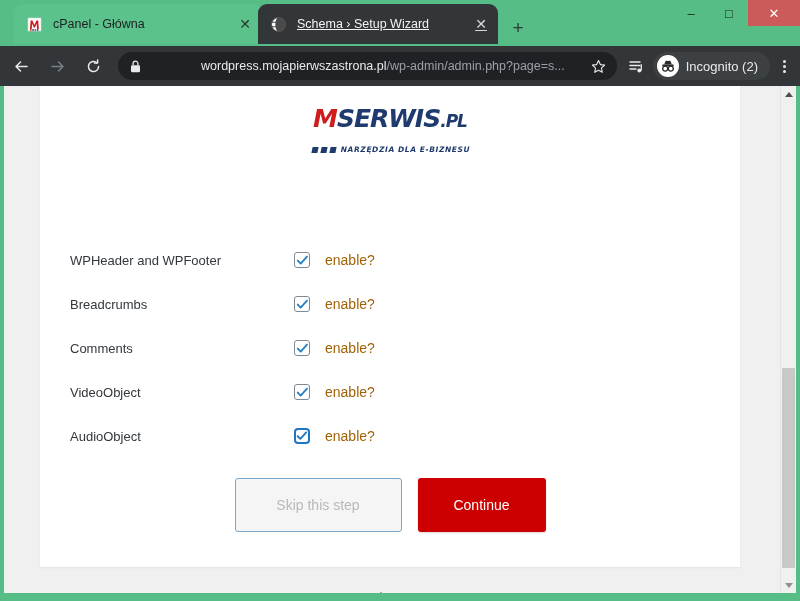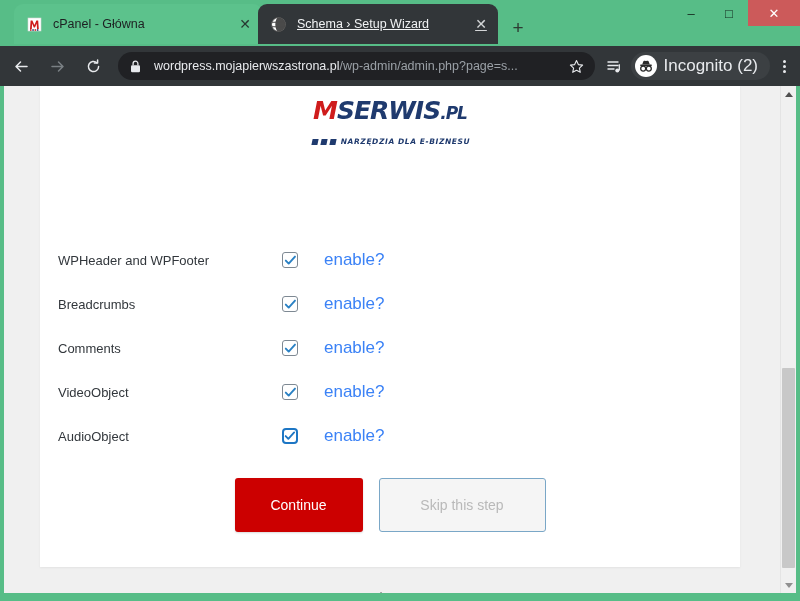--- a/index.html
+++ b/index.html
@@ -106,40 +106,41 @@
     padding: 0 10px 0 12px;
     min-width: 0;
   }
   #lock-icon { flex: 0 0 14px; margin-right: 10px; display:flex; align-items:center; }
   #url-text {
     flex: 1 1 auto;
     font-size: 12.5px;
     color: #9aa0a6;
     white-space: nowrap; overflow: hidden;
     min-width: 0;
+    margin-left: 47px;
   }
   #url-text b { color: #e8eaed; font-weight: 400; }
   #star-icon { flex: 0 0 16px; margin-left: 6px; color: #e8eaed; display:flex; align-items:center; }
   #media-icon { width: 28px; display:flex; align-items:center; justify-content:center; color:#e8eaed; }
   #incognito-chip {
     height: 28px;
     background: #3c4043;
     border-radius: 14px;
     display: flex; align-items: center;
     padding: 0 12px 0 4px;
     margin-left: 2px;
   }
   #incognito-chip .avatar {
     width: 22px; height: 22px;
     border-radius: 50%;
     background: #ffffff;
     display: flex; align-items: center; justify-content: center;
     margin-right: 7px;
   }
-  #incognito-label { color: #e8eaed; font-size: 17px; white-space: nowrap; }
+  #incognito-label { color: #e8eaed; font-size: 13px; white-space: nowrap; }
   #menu-dots {
     width: 28px; height: 30px;
     display: flex; flex-direction: column; align-items: center; justify-content: center;
     gap: 2px; margin-right: 2px;
   }
   #menu-dots span { width: 3px; height: 3px; border-radius: 50%; background: #e8eaed; display:block; }
 
   
   #viewport {
     position: absolute; left: 4px; top: 86px;
@@ -150,21 +151,21 @@
 
   #page-card {
     position: absolute; left: 36px; top: 0px;
     width: 700px; height: 481px;
     background: #ffffff;
     box-shadow: 0 1px 2px rgba(0,0,0,.06);
   }
 
   
   #logo-wrap {
-    position: absolute; left: 0; top: 12px; width: 700px;
+    position: absolute; left: 0; top: 20px; width: 700px;
     display: flex; justify-content: center;
   }
   #logo {
     text-align: center;
     line-height: 1;
   }
   #logo-main {
     font-family: "DejaVu Sans", sans-serif;
     font-weight: bold;
     font-style: italic;
@@ -192,44 +193,44 @@
     color: #1f3a6e;
     letter-spacing: .6px;
     white-space: nowrap;
   }
 
   
   #rows { position: absolute; left: 0; top: 152px; width: 700px; }
   .form-row {
     display: flex; align-items: center;
     height: 44px;
-    padding-left: 18px;
+    padding-left: 30px;
   }
   .row-label {
     width: 224px;
     font-size: 13px;
     color: #32373c;
     font-family: "Liberation Sans", sans-serif;
   }
   .row-control { display: flex; align-items: center; }
   .cbx {
     width: 16px; height: 16px;
     border: 1px solid #7e8993;
     border-radius: 3px;
     background: #ffffff;
     display: flex; align-items: center; justify-content: center;
     position: relative;
     flex: 0 0 16px;
   }
   .cbx.focused { border: 2px solid #1d76c4; border-radius: 4px; }
   .cbx svg { display: block; }
   .cbx-label {
-    margin-left: 26px;
-    font-size: 17px;
-    color: #3b82f6;
+    margin-left: 15px;
+    font-size: 14px;
+    color: #a16207;
   }
 
   
   #buttons {
     position: absolute; left: 0; top: 392px; width: 700px;
     display: flex; justify-content: center; align-items: flex-start;
     gap: 16px;
   }
   #continue-button {
     width: 128px; height: 54px;
@@ -465,22 +466,22 @@
                   <path d="M1.8 6.6 L4.7 9.6 L11 2.6" stroke="#1d76c4" stroke-width="2" fill="none" stroke-linecap="round" stroke-linejoin="round"></path>
                 </svg>
             </span>
             <span class="cbx-label">enable?</span>
           </div>
         </div>
 
       </div>
 
       <div id="buttons">
+        <div id="skip-button">Skip this step</div>
         <div id="continue-button">Continue</div>
-        <div id="skip-button">Skip this step</div>
       </div>
 
       <div id="cursor">
         <svg width="16" height="24" viewBox="0 0 16 24">
           <path d="M1 1 L1 17.2 L5.1 13.4 L7.8 19.6 L10.5 18.4 L7.9 12.4 L13.2 12.1 Z" fill="#ffffff" stroke="#1b1b1b" stroke-width="1.2" stroke-linejoin="round"></path>
         </svg>
       </div>
 
     </div>
   </div>

